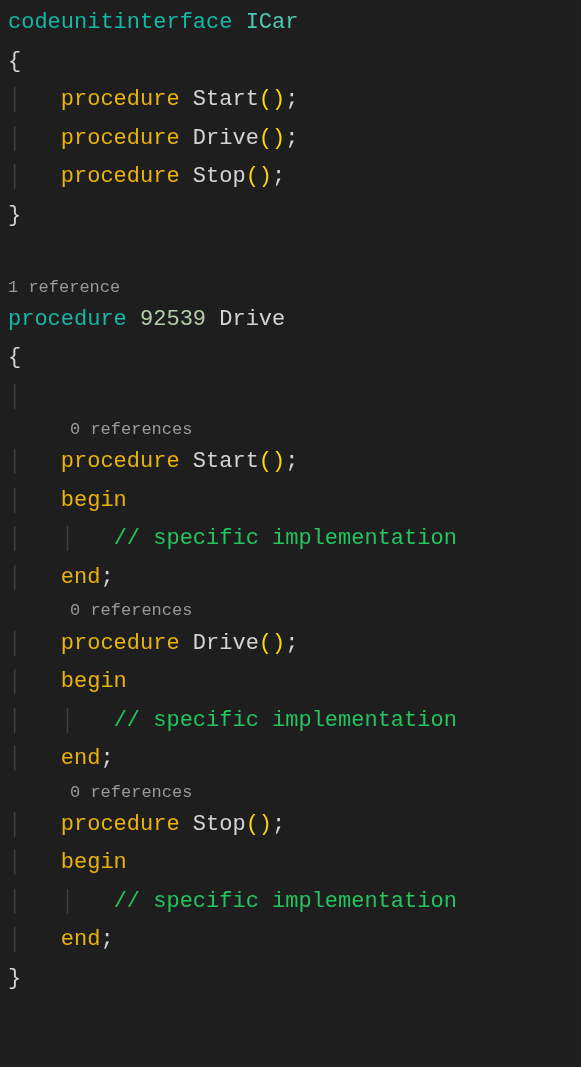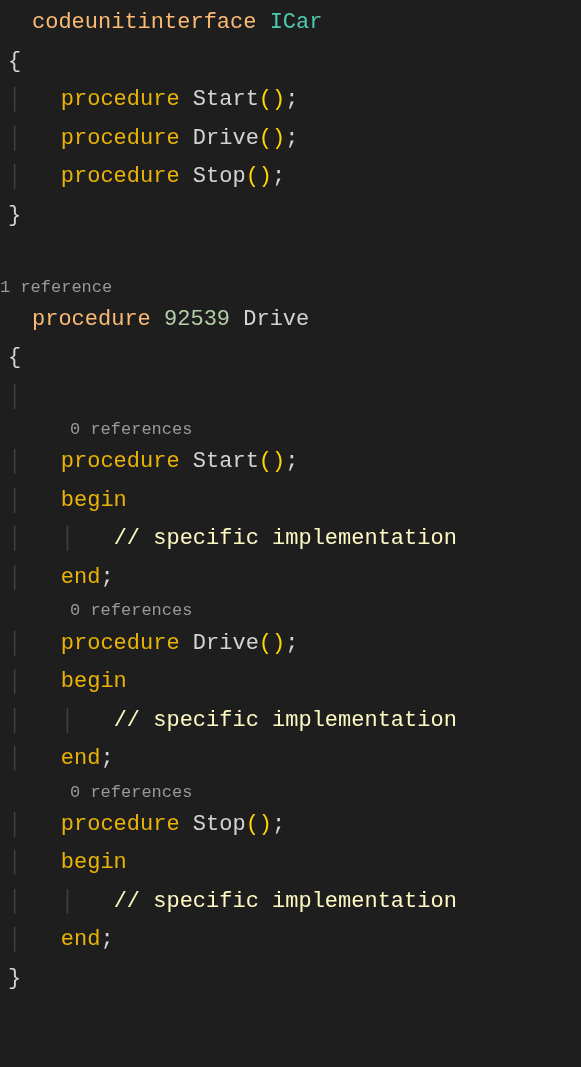--- a/index.html
+++ b/index.html
@@ -9,30 +9,31 @@
     font-size: 22px;
     line-height: 1.75;
     color: #d4d4d4;
     padding: 4px 0;
     width: 581px;
   }
   .line { white-space: pre; padding-left: 8px; }
   .codelens {
     color: #999999;
     font-size: 17px;
+    padding-left: 8px;
     line-height: 1.6;
   }
-  .kw-blue { color: #fdba74; margin-left: 24px; }
+  .kw-blue { color: #14b8a6; }
   .kw-pink { color: #eab308; }
   .type { color: #4ec9b0; }
   .ident { color: #d4d4d4; }
   .punct { color: #d4d4d4; }
   .paren { color: #ffd700; }
   .num { color: #b5cea8; }
-  .comment { color: #fef9c3; }
+  .comment { color: #22c55e; }
   .guide { color: #404040; }
 </style>
 </head>
 <body>
 
 <div>
 
   <div class="line"><span class="kw-blue">codeunitinterface</span> <span class="type">ICar</span></div>
   <div class="line"><span class="punct">{</span></div>
   <div class="line"><span class="guide">│</span>   <span class="kw-pink">procedure</span> <span class="ident">Start</span><span class="paren">(</span><span class="paren">)</span><span class="punct">;</span></div>

